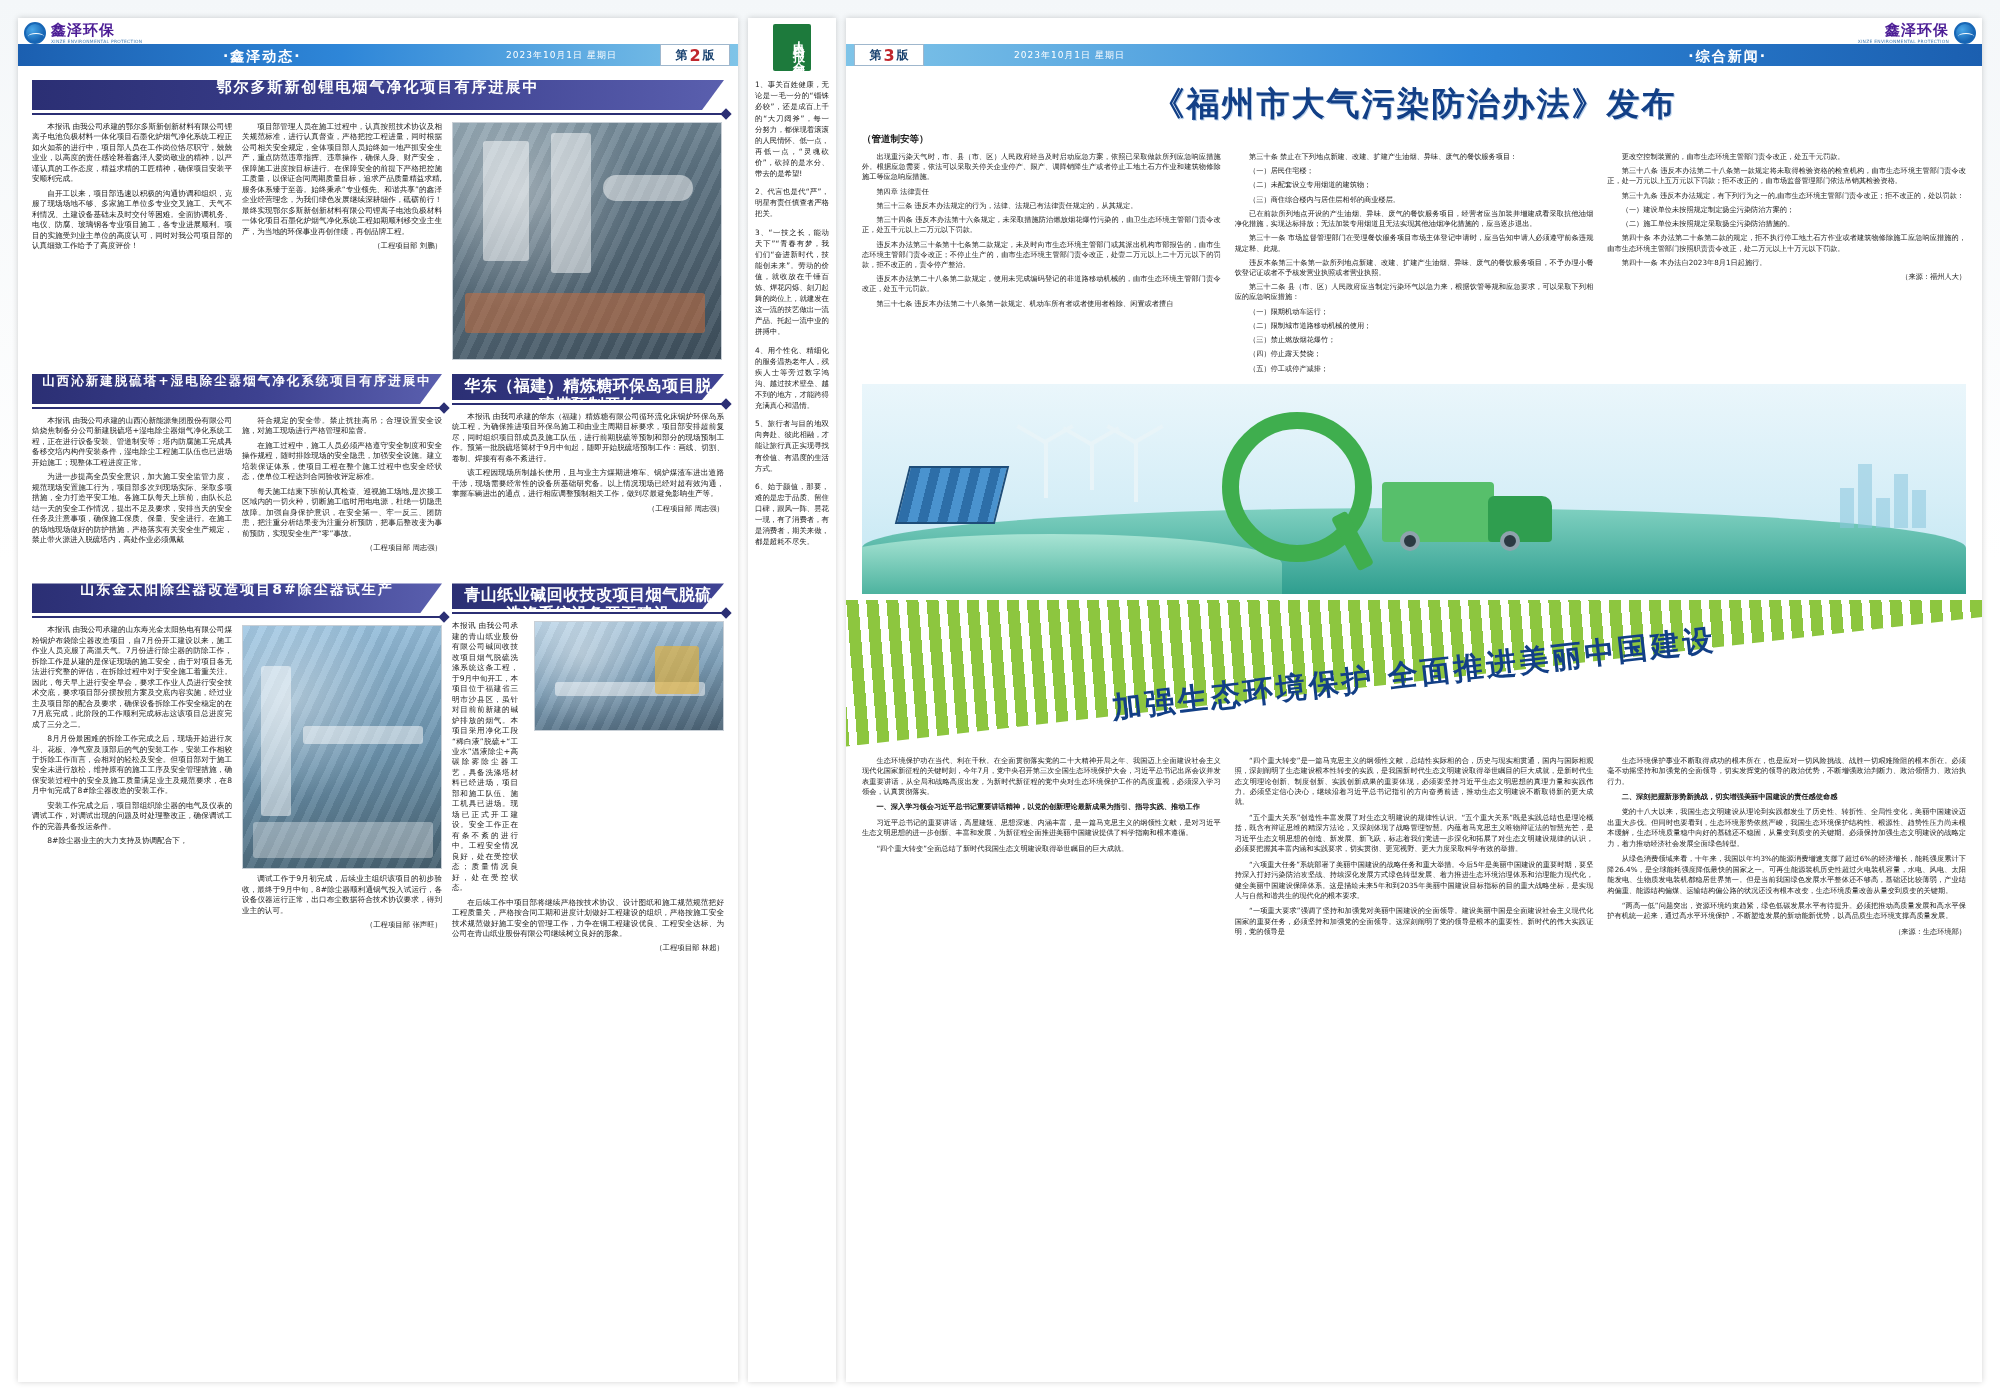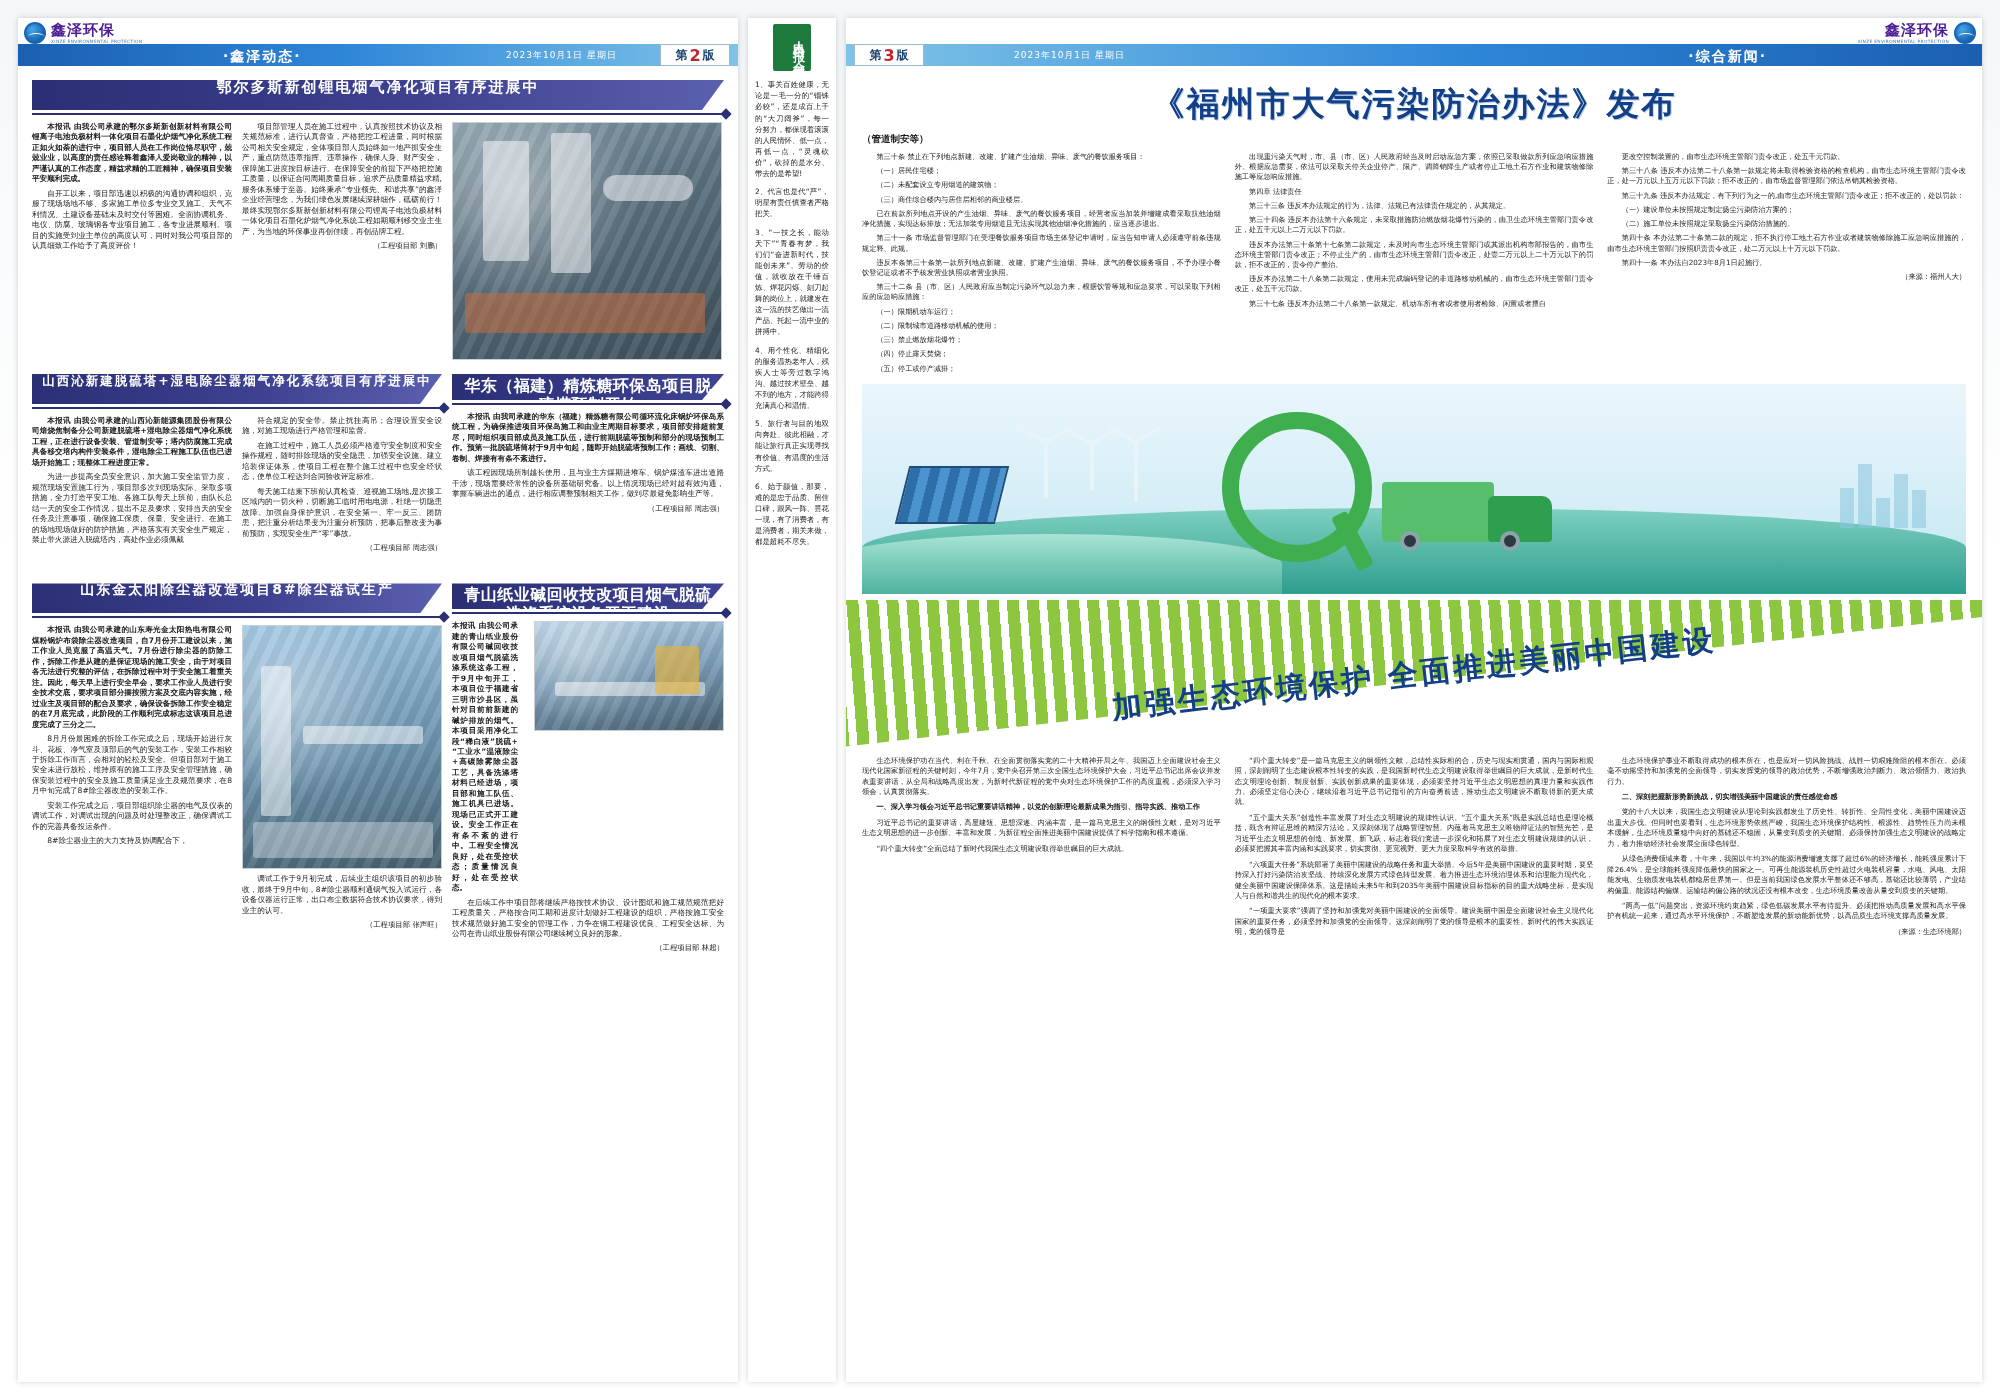--- a/index.html
+++ b/index.html
@@ -76,21 +76,21 @@
     color:#fff;font-size:15px;font-weight:bold;letter-spacing:2px;
   }
   .ribbon.sm{height:26px;}
   .ribbon.sm .band{height:26px;}
   .ribbon.sm h2{height:42px;font-size:16px;letter-spacing:.5px;line-height:1.2;
      text-align:center;padding:0 8px;box-sizing:border-box;}
   .rule{height:2px;background:#2b2f74;margin:3px 14px 7px;position:relative;}
   .rule:after{content:"";position:absolute;right:-6px;top:-3px;width:8px;height:8px;
      background:#2b2f74;transform:rotate(45deg);}
 
-  .lead{font-weight:bold;}
+  .lead{font-weight:normal;}
   .sign{display:block;text-align:right;font-size:7.4px;margin-top:3px;}
 
   .photo{
     border:1px solid #c8cfd6;box-sizing:border-box;overflow:hidden;position:relative;
   }
   .ph1{background:linear-gradient(160deg,#8aa0ad 0%,#5d7382 40%,#3e4f5c 100%);}
   .ph2{background:linear-gradient(170deg,#9fc7e4 0%,#6c93ad 55%,#46606f 100%);}
   .ph3{background:linear-gradient(170deg,#b9d4e8 0%,#7d9fb8 50%,#4a6173 100%);}
   .ph-overlay{position:absolute;inset:0;
     background:
@@ -333,44 +333,44 @@
         <span class="num">3</span>
         <span>版</span>
       </div>
     </div>
 
     <h1 class="big-title">《福州市大气污染防治办法》发布</h1>
     <div class="cont-note">（管道制安等）</div>
 
     <div class="law-cols">
       <div class="col">
+        <p>出现重污染天气时，市、县（市、区）人民政府经当及时启动应急方案，依照已采取做款所列应急响应措施外。根据应急需要，依法可以采取关停关企业停产、限产、调降销降生产或者停止工地土石方作业和建筑物修除施工等应急响应措施。</p>
+        <p>第四章 法律责任</p>
+        <p>第三十三条 违反本办法规定的行为，法律、法规已有法律责任规定的，从其规定。</p>
+        <p>第三十四条 违反本办法第十六条规定，未采取措施防治燃放烟花爆竹污染的，由卫生态环境主管部门责令改正，处五千元以上二万元以下罚款。</p>
+        <p>违反本办法第三十条第十七条第二款规定，未及时向市生态环境主管部门或其派出机构市部报告的，由市生态环境主管部门责令改正；不停止生产的，由市生态环境主管部门责令改正，处壹二万元以上二十万元以下的罚款，拒不改正的，责令停产整治。</p>
+        <p>违反本办法第二十八条第二款规定，使用未完成编码登记的非道路移动机械的，由市生态环境主管部门责令改正，处五千元罚款。</p>
+        <p>第三十七条 违反本办法第二十八条第一款规定、机动车所有者或者使用者检除、闲置或者擅自</p>
+      </div>
+      <div class="col">
         <p>第三十条 禁止在下列地点新建、改建、扩建产生油烟、异味、废气的餐饮服务项目：</p>
         <p>（一）居民住宅楼；</p>
         <p>（二）未配套设立专用烟道的建筑物；</p>
         <p>（三）商住综合楼内与居住层相邻的商业楼层。</p>
         <p>已在前款所列地点开设的产生油烟、异味、废气的餐饮服务项目，经营者应当加装并增建成看采取抗他油烟净化措施，实现达标排放；无法加装专用烟道且无法实现其他油烟净化措施的，应当逐步退出。</p>
         <p>第三十一条 市场监督管理部门在受理餐饮服务项目市场主体登记申请时，应当告知申请人必须遵守前条违规规定释、此规。</p>
         <p>违反本条第三十条第一款所列地点新建、改建、扩建产生油烟、异味、废气的餐饮服务项目，不予办理小餐饮登记证或者不予核发营业执照或者营业执照。</p>
         <p>第三十二条 县（市、区）人民政府应当制定污染环气以急力来，根据饮管等规和应急要求，可以采取下列相应的应急响应措施：</p>
         <p>（一）限期机动车运行；</p>
         <p>（二）限制城市道路移动机械的使用；</p>
         <p>（三）禁止燃放烟花爆竹；</p>
         <p>（四）停止露天焚烧；</p>
         <p>（五）停工或停产减排；</p>
       </div>
       <div class="col">
-        <p>出现重污染天气时，市、县（市、区）人民政府经当及时启动应急方案，依照已采取做款所列应急响应措施外。根据应急需要，依法可以采取关停关企业停产、限产、调降销降生产或者停止工地土石方作业和建筑物修除施工等应急响应措施。</p>
-        <p>第四章 法律责任</p>
-        <p>第三十三条 违反本办法规定的行为，法律、法规已有法律责任规定的，从其规定。</p>
-        <p>第三十四条 违反本办法第十六条规定，未采取措施防治燃放烟花爆竹污染的，由卫生态环境主管部门责令改正，处五千元以上二万元以下罚款。</p>
-        <p>违反本办法第三十条第十七条第二款规定，未及时向市生态环境主管部门或其派出机构市部报告的，由市生态环境主管部门责令改正；不停止生产的，由市生态环境主管部门责令改正，处壹二万元以上二十万元以下的罚款，拒不改正的，责令停产整治。</p>
-        <p>违反本办法第二十八条第二款规定，使用未完成编码登记的非道路移动机械的，由市生态环境主管部门责令改正，处五千元罚款。</p>
-        <p>第三十七条 违反本办法第二十八条第一款规定、机动车所有者或者使用者检除、闲置或者擅自</p>
-      </div>
-      <div class="col">
         <p>更改空控制装置的，由市生态环境主管部门责令改正，处五千元罚款。</p>
         <p>第三十八条 违反本办法第二十八条第一款规定将未取得检验资格的检查机构，由市生态环境主管部门责令改正，处一万元以上五万元以下罚款；拒不改正的，由市场监督管理部门依法吊销其检验资格。</p>
         <p>第三十九条 违反本办法规定，有下列行为之一的,由市生态环境主管部门责令改正；拒不改正的，处以罚款：</p>
         <p>（一）建设单位未按照规定制定扬尘污染防治方案的；</p>
         <p>（二）施工单位未按照规定采取扬尘污染防治措施的。</p>
         <p>第四十条 本办法第二十条第二款的规定，拒不执行停工地土石方作业或者建筑物修除施工应急响应措施的，由市生态环境主管部门按照职责责令改正，处二万元以上十万元以下罚款。</p>
         <p>第四十一条 本办法自2023年8月1日起施行。</p>
         <p class="src">（来源：福州人大）</p>
       </div>
     </div>

